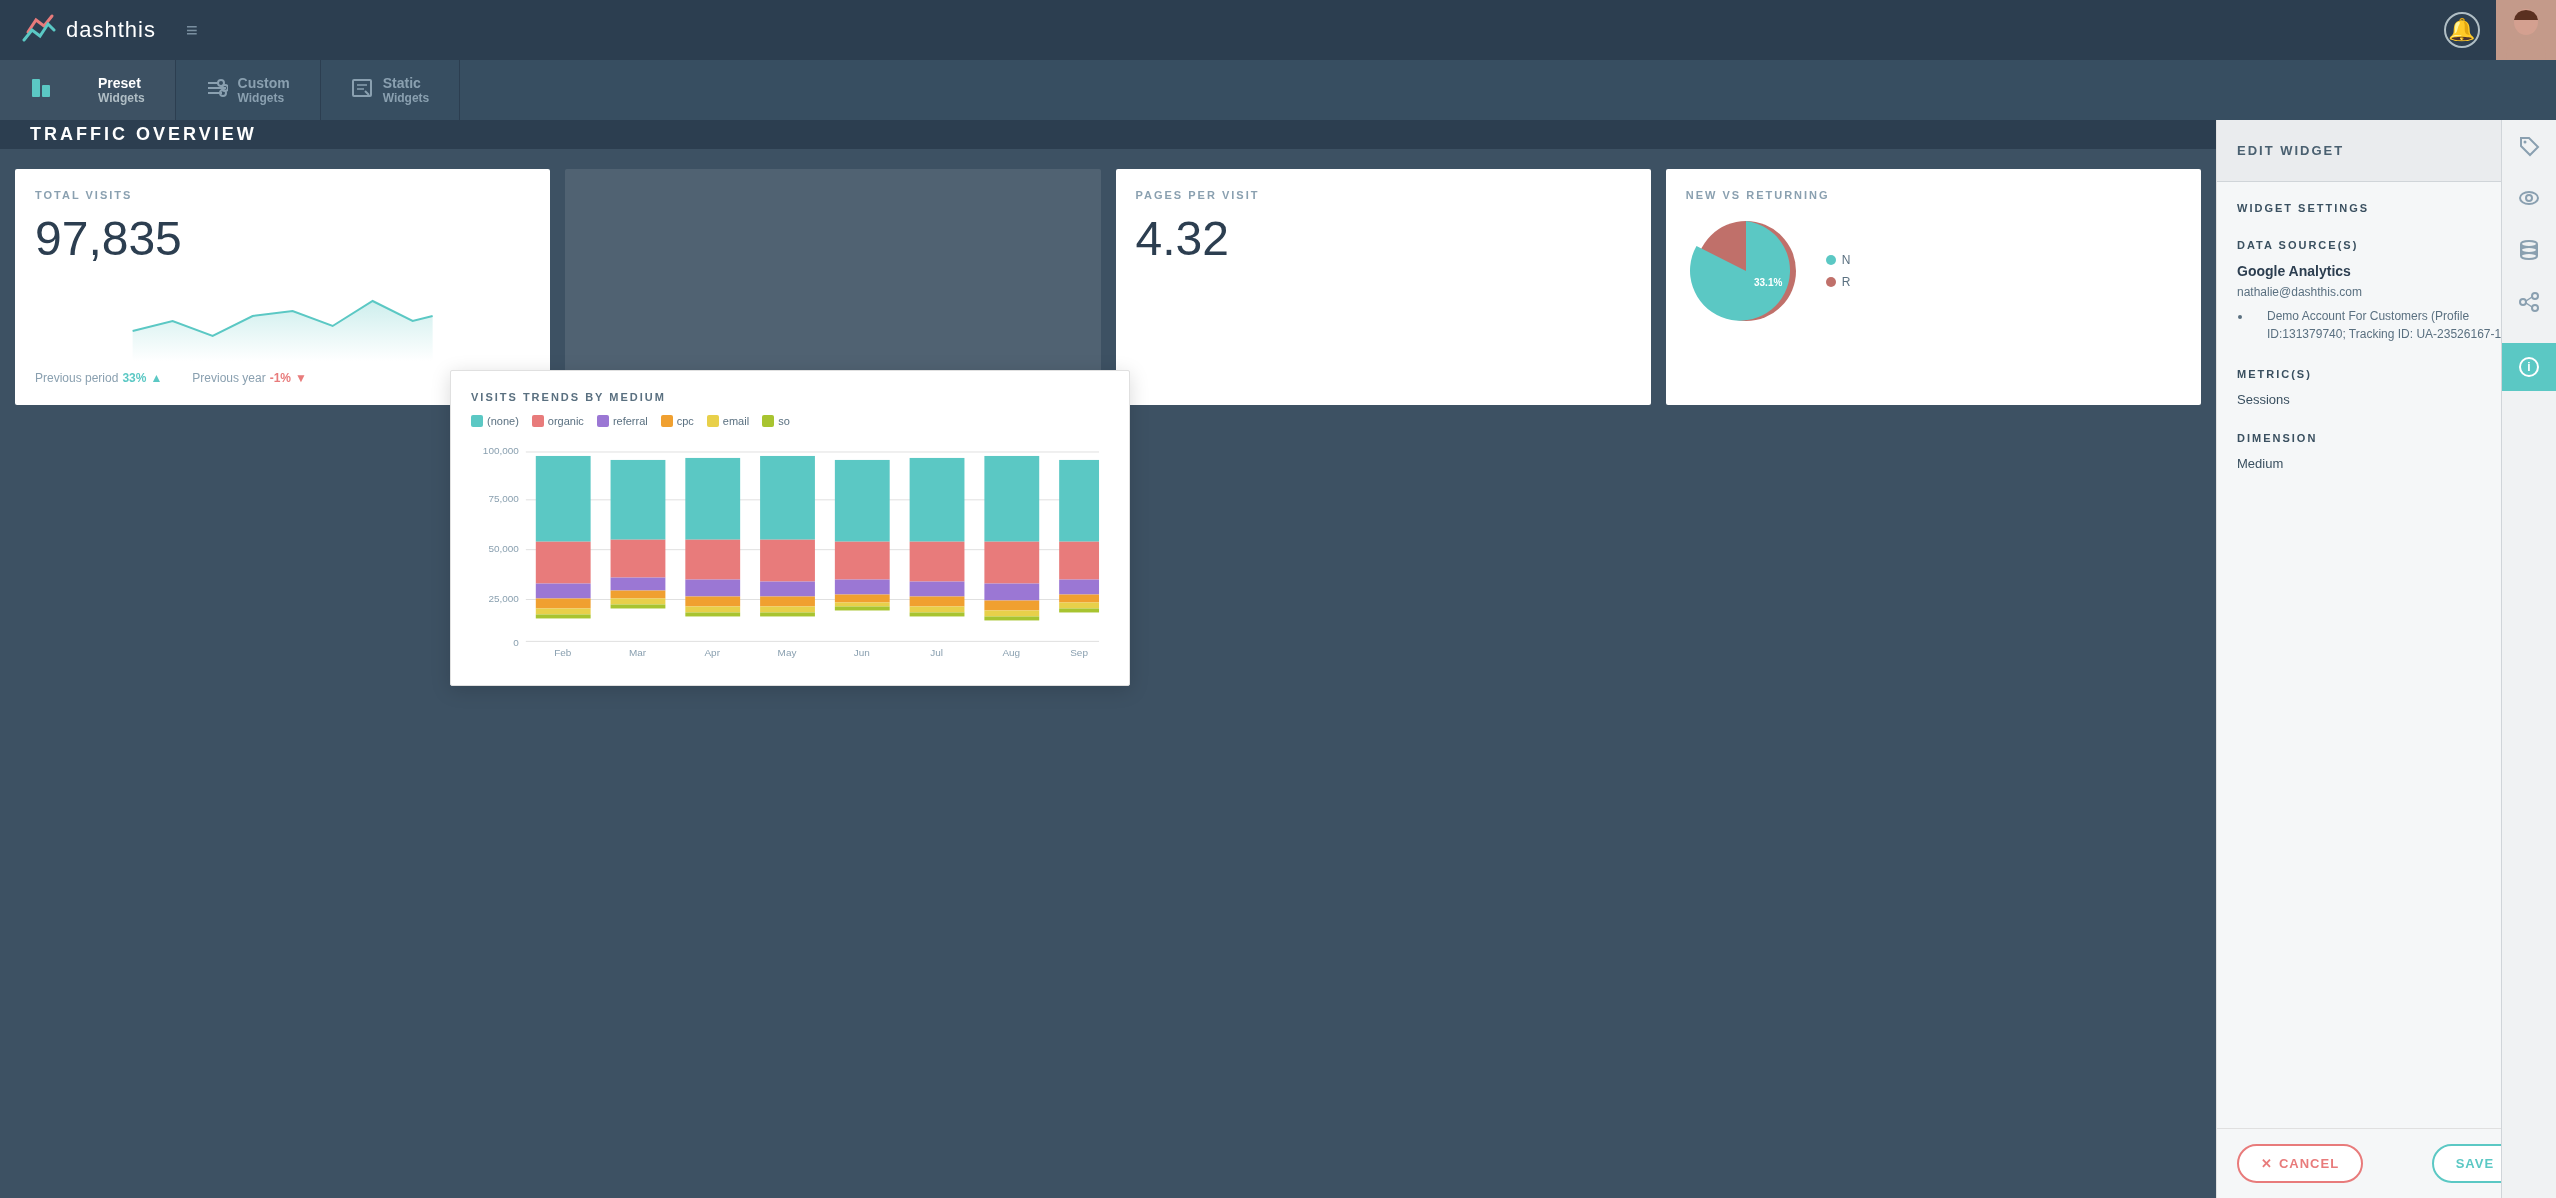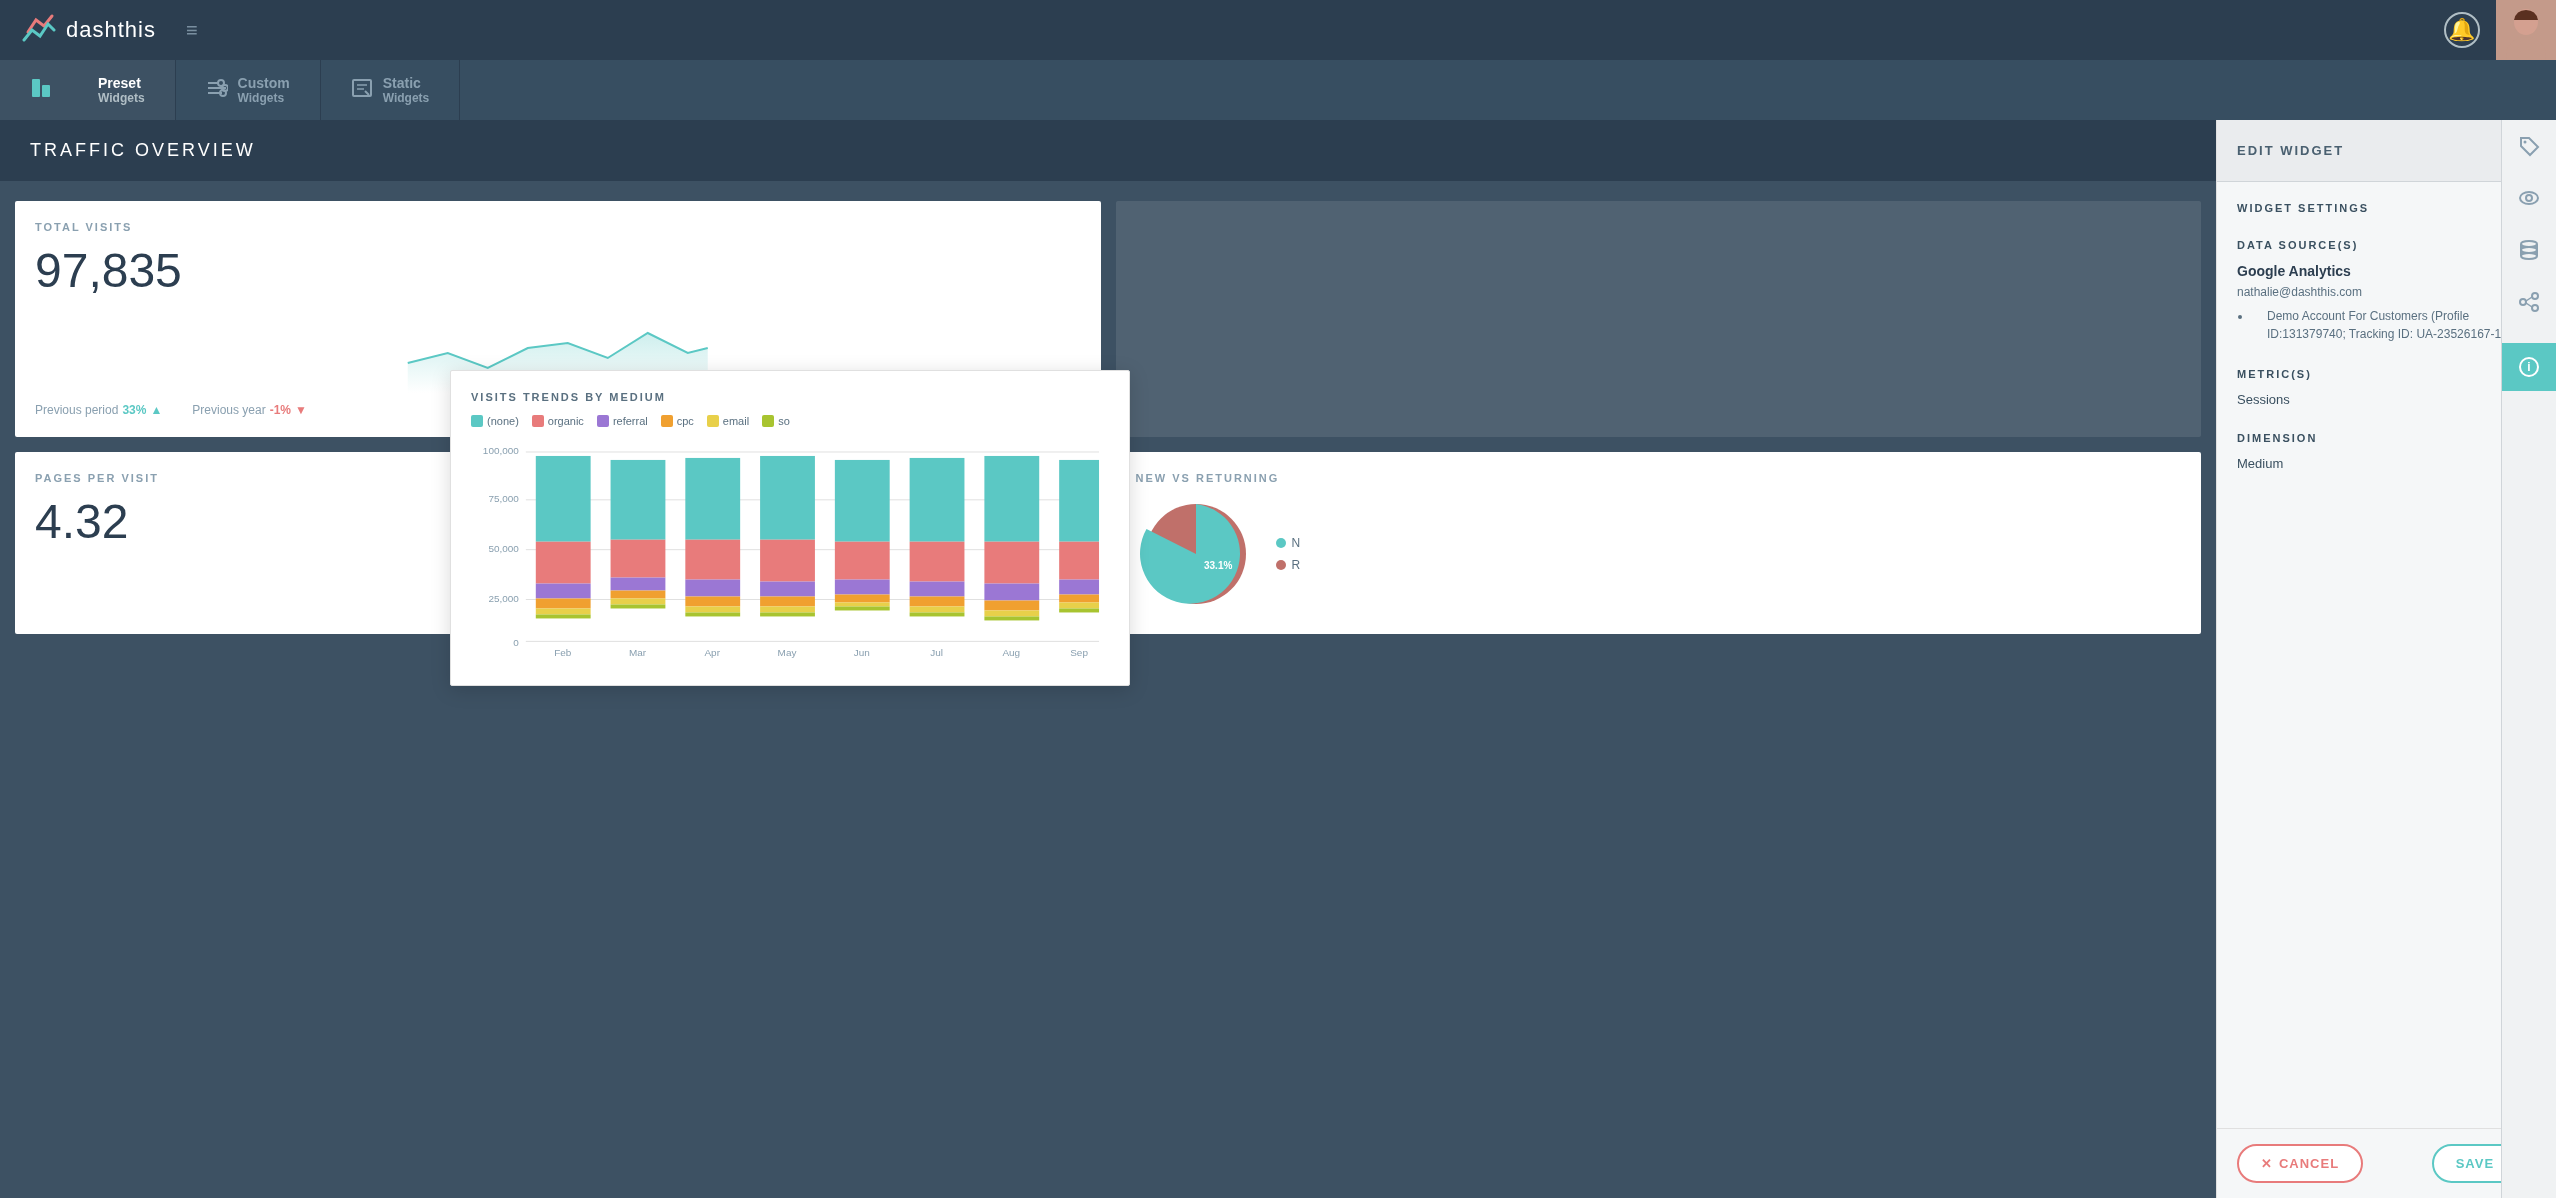--- a/index.html
+++ b/index.html
@@ -111,30 +111,30 @@
     .dashboard-area {
       flex: 1;
       background: #3d5163;
       overflow: hidden;
       position: relative;
     }
 
     .section-header {
       background: #2c3e50;
       color: white;
-      padding: 20px 30px;
+      padding: 4px 30px;
       font-size: 18px;
-      font-weight: 400;
+      font-weight: 700;
       letter-spacing: 3px;
       margin-bottom: 20px;
     }
 
     .dashboard-grid {
       display: grid;
-      grid-template-columns: 1fr 1fr;
+      grid-template-columns: 1fr 1fr 1fr 1fr;
       gap: 15px;
       padding: 0 15px 15px;
     }
 
     .widget-card {
       background: white;
       border-radius: 2px;
       padding: 20px;
       position: relative;
     }

